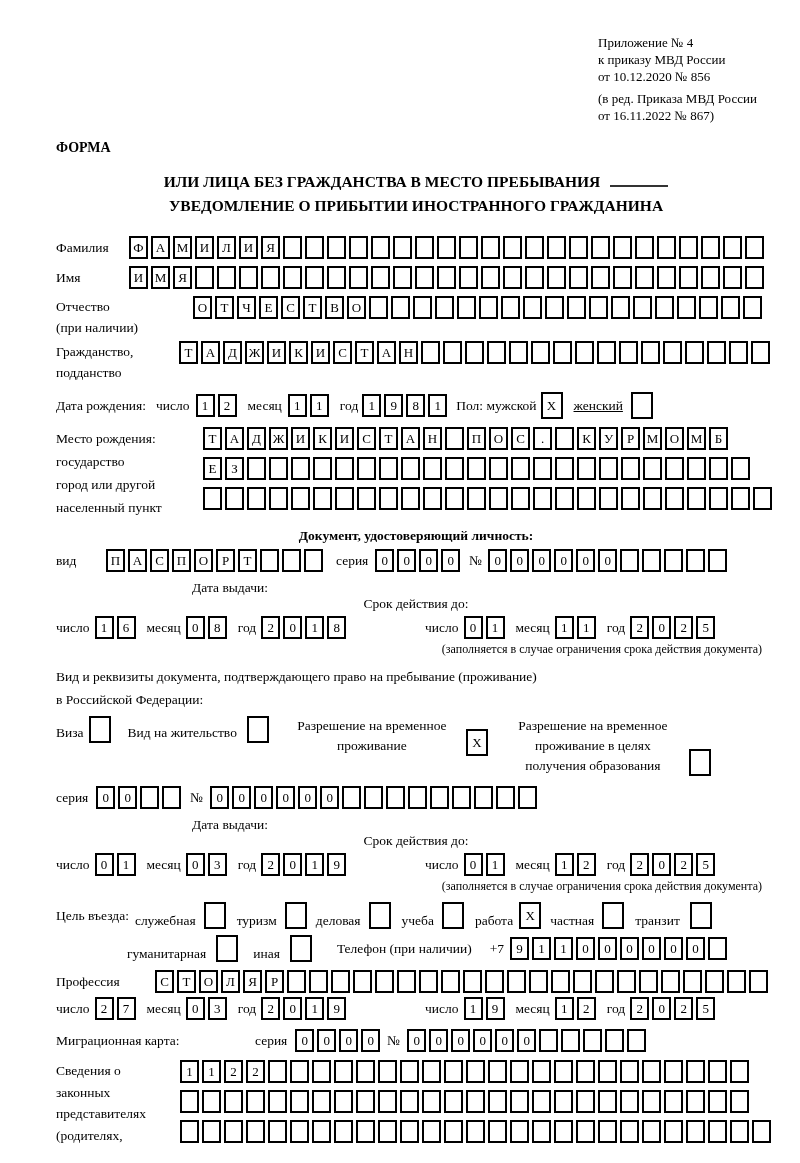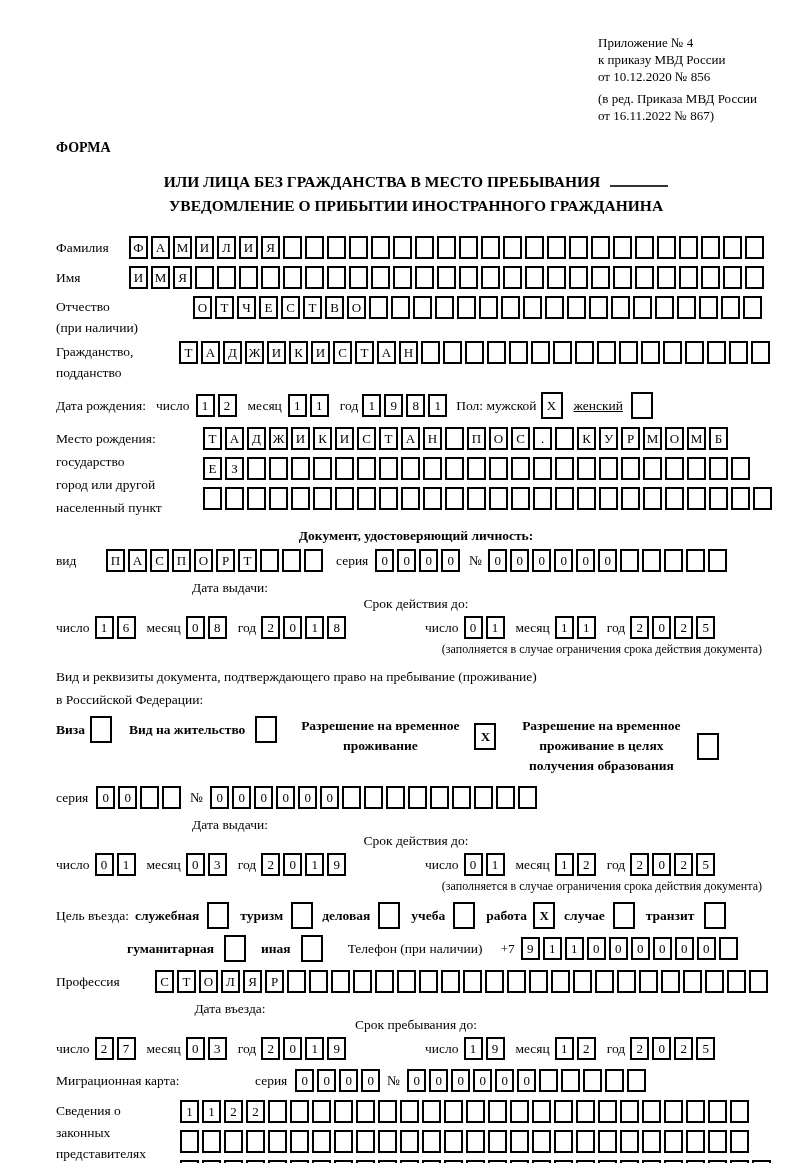--- a/index.html
+++ b/index.html
@@ -29,21 +29,21 @@
 
   .dates-line{display:flex;margin-top:8px;flex-direction:column;}
   .dates-line .lhalf{width:348px;text-align:center;}
   .dates-line .rhalf{flex:1;text-align:center;}
   .dates-row{display:flex;align-items:center;margin-top:4px;}
   .dgroup{display:flex;align-items:center;}
   .dgroup .dl{margin-right:5px;}
   .dgroup .cells{margin-right:8px;}
   .note-right{font-size:12px;text-align:right;padding-right:14px;margin-top:3px;}
 
-  .cbitem{display:flex;align-items:center;font-weight:bold;}
+  .cbitem{display:flex;align-items:flex-end;}
   .cbtext{line-height:20px;}
   .cbtext.ctr{text-align:center;}
   .cbx .cell{width:22px;height:27px;}
   .left-col{flex:none;}
   .vrows>.cells{margin-bottom:7px;}
   .vrows>.cells:last-child{margin-bottom:0;}
 </style>
 </head>
 <body>
 
@@ -539,21 +539,21 @@
           <span class="cell"></span>
         </span>
       </span>
     <span class="cbitem" style="margin-left:8px;">
         <span>работа</span>
         <span class="cells cbx" style="margin-left:6px;">
           <span class="cell">X</span>
         </span>
       </span>
     <span class="cbitem" style="margin-left:6px;">
-        <span>случае</span>
+        <span>частная</span>
         <span class="cells cbx" style="margin-left:8px;">
           <span class="cell"></span>
         </span>
       </span>
     <span class="cbitem" style="margin-left:8px;">
         <span>транзит</span>
         <span class="cells cbx" style="margin-left:10px;">
           <span class="cell"></span>
         </span>
       </span>
@@ -615,24 +615,20 @@
         <span class="cell"></span>
         <span class="cell"></span>
         <span class="cell"></span>
         <span class="cell"></span>
         <span class="cell"></span>
         <span class="cell"></span>
         <span class="cell"></span>
       </span>
   </div>
 
-  <div class="dates-line">
-    <span class="lhalf">Дата въезда:</span>
-    <span class="rhalf">Срок пребывания до:</span>
-  </div>
   <div class="dates-row">
     <span class="dgroup" style="width:348px;">
       <span class="dl">число</span>
         <span class="cells">
           <span class="cell">2</span>
           <span class="cell">7</span>
         </span>
       <span class="dl">месяц</span>
         <span class="cells">
           <span class="cell">0</span>

